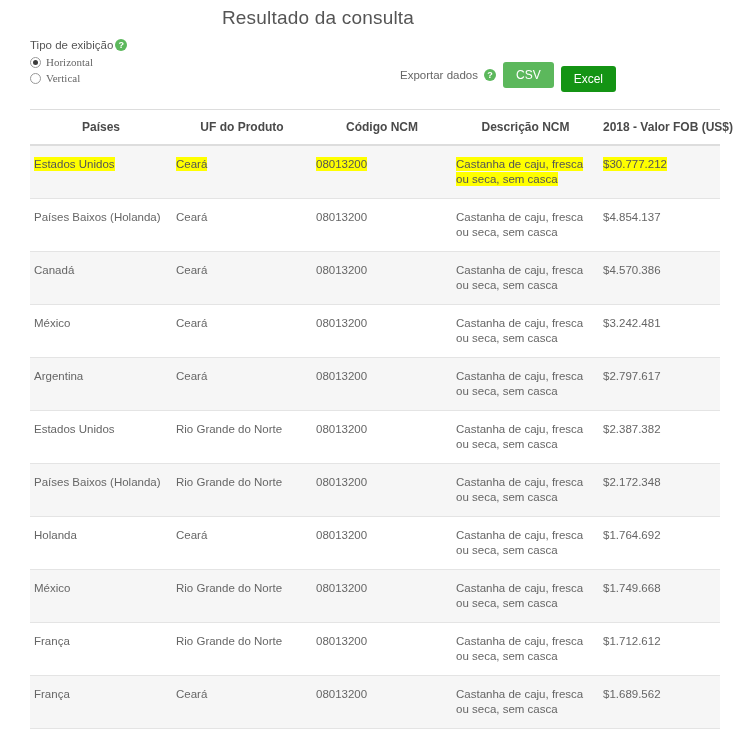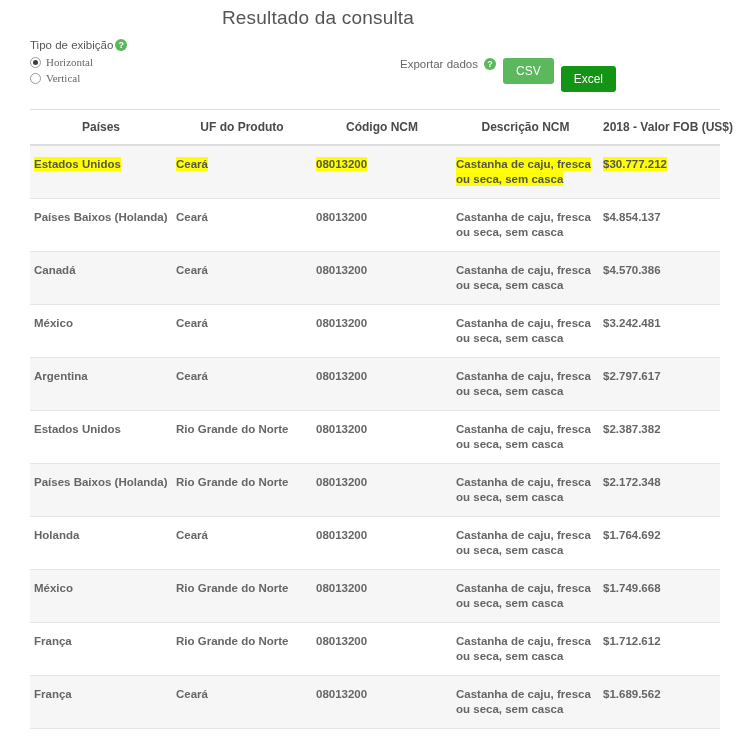--- a/index.html
+++ b/index.html
@@ -90,21 +90,21 @@
   }
   .radio-label {
     font-size: 11px;
     color: #666666;
   }
   .export-area {
     position: absolute;
     right: 20px;
     top: 19px;
     display: flex;
-    align-items: flex-start;
+    align-items: center;
   }
   .export-label {
     font-size: 11.5px;
     color: #666666;
     margin-right: 4px;
   }
   .btn {
     display: inline-block;
     border: none;
     border-radius: 3px;
@@ -135,21 +135,20 @@
     border-top: 1px solid #dddddd;
     border-bottom: 2px solid #dddddd;
     vertical-align: bottom;
   }
   table.result td {
     padding: 11px 4px 11px 4px;
     color: #666666;
     vertical-align: top;
     border-bottom: 1px solid #e4e4e4;
     line-height: 15px;
-    font-weight: bold;
   }
   table.result tr.alt td {
     background: #f6f6f6;
   }
   col.c0 { width: 142px; }
   col.c1 { width: 140px; }
   col.c2 { width: 140px; }
   col.c3 { width: 147px; }
   col.c4 { width: 121px; }
   .hl {

